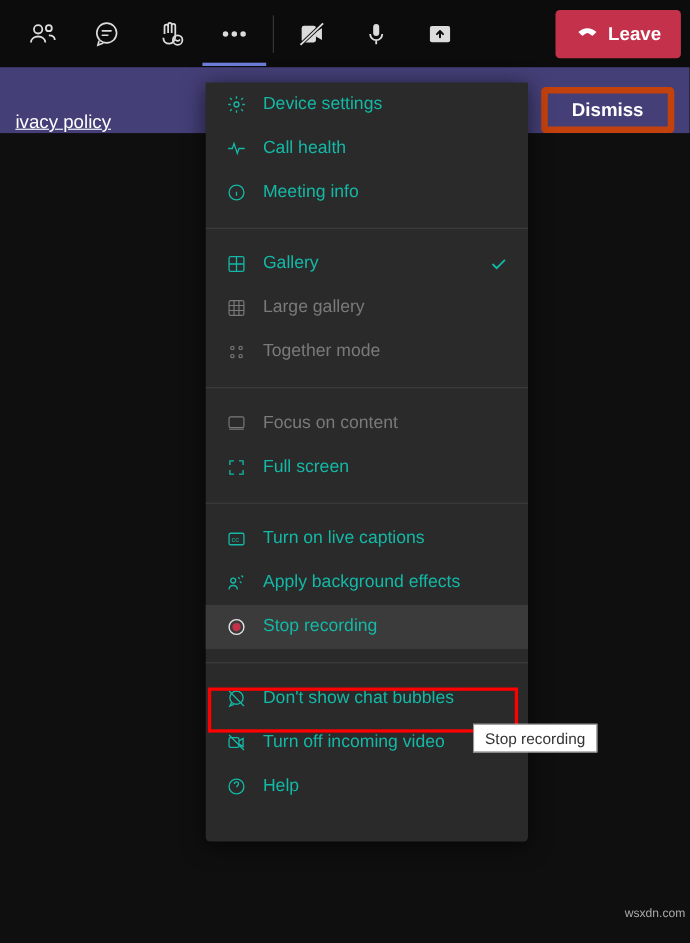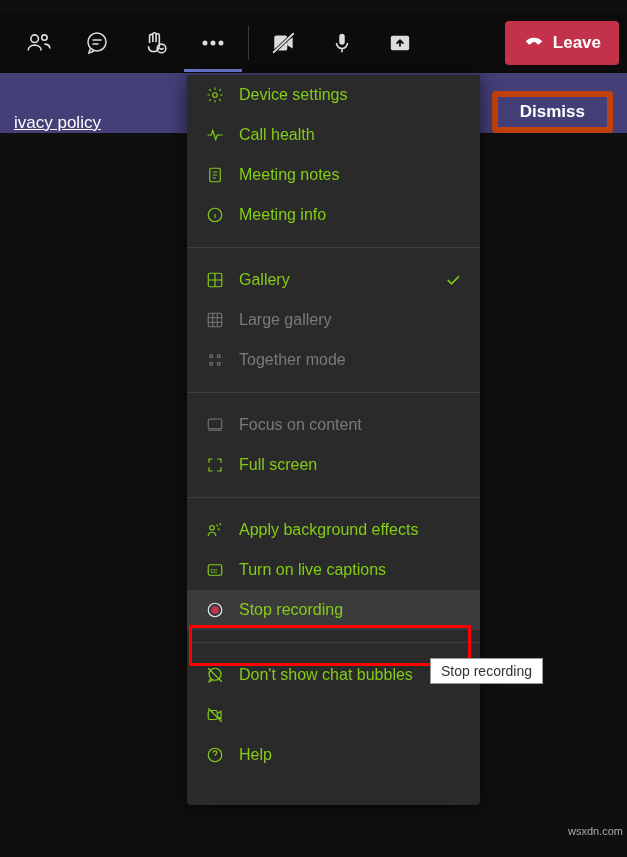--- a/index.html
+++ b/index.html
@@ -1,26 +1,26 @@
 <!DOCTYPE html>
 <html><head>
 <meta charset="utf-8">
 <style>
   *{box-sizing:border-box;margin:0;padding:0;font-family:"Segoe UI",Arial,sans-serif;}
   body{background:#0f0f0f;width:627px;height:857px;position:relative;overflow:hidden;}
-  .toolbar{height:61px;background:#0c0c0c;display:flex;align-items:center;padding:0 8px 0 10px;gap:0;position:relative;margin-top:12px;}
+  .toolbar{height:61px;background:#0c0c0c;display:flex;align-items:center;padding:0 8px 0 10px;gap:0;position:relative;}
   .tb-btn{display:flex;align-items:center;justify-content:center;width:58px;height:55px;color:#dcdcdc;cursor:pointer;}
   .tb-btn.active{border-bottom:3px solid #6d7dd9;margin-top:3px;}
   .tb-div{width:1px;height:34px;background:#3a3a3a;margin:0 6px;}
   .leave-btn{margin-left:auto;background:#c4314b;color:#fff;border:none;border-radius:4px;height:44px;display:flex;align-items:center;gap:8px;padding:0 18px;font-size:17px;font-weight:600;cursor:pointer;}
   .banner{height:60px;background:#443f77;display:flex;align-items:flex-end;padding:0 14px;color:#fff;}
   .privacy{text-decoration:underline;font-size:17px;cursor:pointer;}
   .dismiss{margin-left:auto;border:6px solid #c2410c;border-radius:4px;background:transparent;color:#fff;font-size:17px;font-weight:600;height:42px;padding:0 22px;cursor:pointer;}
   .menu{position:absolute;left:187px;top:75px;width:293px;background:#2a2a2a;border-radius:0 0 4px 4px;box-shadow:0 4px 20px rgba(0,0,0,.6);padding-bottom:30px;}
-  .m-item{height:40px;display:flex;align-items:center;padding:0 18px;color:#84cc16;font-size:16px;cursor:pointer;gap:14px;}
+  .m-item{height:40px;display:flex;align-items:center;padding:0 18px;color:#14b8a6;font-size:16px;cursor:pointer;gap:14px;}
   .m-item.disabled{color:#7a7a7a;cursor:default;}
   .m-item.highlight{background:#3b3b3b;position:relative;z-index:2;}
   .m-item .ico{width:20px;height:20px;display:flex;align-items:center;justify-content:center;flex:0 0 20px;}
   .m-sep{height:1px;background:#3e3e3e;margin:12px 0;}
   .check{margin-left:auto;}
   .red-box{position:absolute;left:189px;top:625px;width:282px;height:41px;border:3px solid #ff0000;z-index:5;pointer-events:none;}
   .tooltip{position:absolute;left:430px;top:658px;background:#fff;color:#333;border:1px solid #999;font-size:14px;padding:4px 10px;z-index:6;}
   .watermark{position:absolute;right:4px;bottom:20px;color:#aaa;font-size:11px;}
   svg{display:block;}
 </style>
@@ -105,29 +105,20 @@
     <span class="ico">
         <svg width="18" height="18" viewBox="0 0 24 24" fill="none" stroke="currentColor" stroke-width="1.6">
           <path d="M2 12h5l2-6 4 12 2-6h7"></path>
         </svg>
       </span>
     <span>Call health</span>
   </div>
   <div class="m-item">
     <span class="ico">
         <svg width="18" height="18" viewBox="0 0 24 24" fill="none" stroke="currentColor" stroke-width="1.6">
-          <rect x="5" y="3" width="14" height="18" rx="2"></rect>
-          <path d="M9 8h6M9 12h6M9 16h4"></path>
-        </svg>
-      </span>
-    <span>Meeting notes</span>
-  </div>
-  <div class="m-item">
-    <span class="ico">
-        <svg width="18" height="18" viewBox="0 0 24 24" fill="none" stroke="currentColor" stroke-width="1.6">
           <circle cx="12" cy="12" r="9"></circle>
           <path d="M12 8h.01M12 11v5"></path>
         </svg>
       </span>
     <span>Meeting info</span>
   </div>
   <div class="m-sep"></div>
   <div class="m-item">
     <span class="ico">
         <svg width="18" height="18" viewBox="0 0 24 24" fill="none" stroke="currentColor" stroke-width="1.6">
@@ -177,34 +168,34 @@
         <svg width="18" height="18" viewBox="0 0 24 24" fill="none" stroke="currentColor" stroke-width="1.6">
           <path d="M4 9V4h5M20 9V4h-5M4 15v5h5M20 15v5h-5"></path>
         </svg>
       </span>
     <span>Full screen</span>
   </div>
   <div class="m-sep"></div>
   <div class="m-item">
     <span class="ico">
         <svg width="18" height="18" viewBox="0 0 24 24" fill="none" stroke="currentColor" stroke-width="1.6">
+          <rect x="3" y="5" width="18" height="14" rx="2"></rect>
+          <text x="6" y="16" font-size="9" fill="currentColor" stroke="none">cc</text>
+        </svg>
+      </span>
+    <span>Turn on live captions</span>
+  </div>
+  <div class="m-item">
+    <span class="ico">
+        <svg width="18" height="18" viewBox="0 0 24 24" fill="none" stroke="currentColor" stroke-width="1.6">
           <circle cx="8" cy="9" r="3"></circle>
           <path d="M3 20c0-3 2-5 5-5s5 2 5 5M14 5l2 2M18 3l2 2M16 10l2 2"></path>
         </svg>
       </span>
     <span>Apply background effects</span>
-  </div>
-  <div class="m-item">
-    <span class="ico">
-        <svg width="18" height="18" viewBox="0 0 24 24" fill="none" stroke="currentColor" stroke-width="1.6">
-          <rect x="3" y="5" width="18" height="14" rx="2"></rect>
-          <text x="6" y="16" font-size="9" fill="currentColor" stroke="none">cc</text>
-        </svg>
-      </span>
-    <span>Turn on live captions</span>
   </div>
   <div class="m-item highlight">
     <span class="ico">
         <svg width="18" height="18" viewBox="0 0 24 24">
           <circle cx="12" cy="12" r="9" fill="none" stroke="#e8e8e8" stroke-width="1.6"></circle>
           <circle cx="12" cy="12" r="5" fill="#c4314b"></circle>
         </svg>
       </span>
     <span>Stop recording</span>
   </div>
@@ -218,20 +209,21 @@
       </span>
     <span>Don't show chat bubbles</span>
   </div>
   <div class="m-item">
     <span class="ico">
         <svg width="18" height="18" viewBox="0 0 24 24" fill="none" stroke="currentColor" stroke-width="1.6">
           <rect x="3" y="6" width="12" height="12" rx="2"></rect>
           <path d="M15 10l5-3v10l-5-3M3 3l18 18"></path>
         </svg>
       </span>
+    <span>Turn off incoming video</span>
   </div>
   <div class="m-item">
     <span class="ico">
         <svg width="18" height="18" viewBox="0 0 24 24" fill="none" stroke="currentColor" stroke-width="1.6">
           <circle cx="12" cy="12" r="9"></circle>
           <path d="M9.5 9a2.5 2.5 0 015 0c0 1.5-2.5 2-2.5 4M12 17h.01"></path>
         </svg>
       </span>
     <span>Help</span>
   </div>

